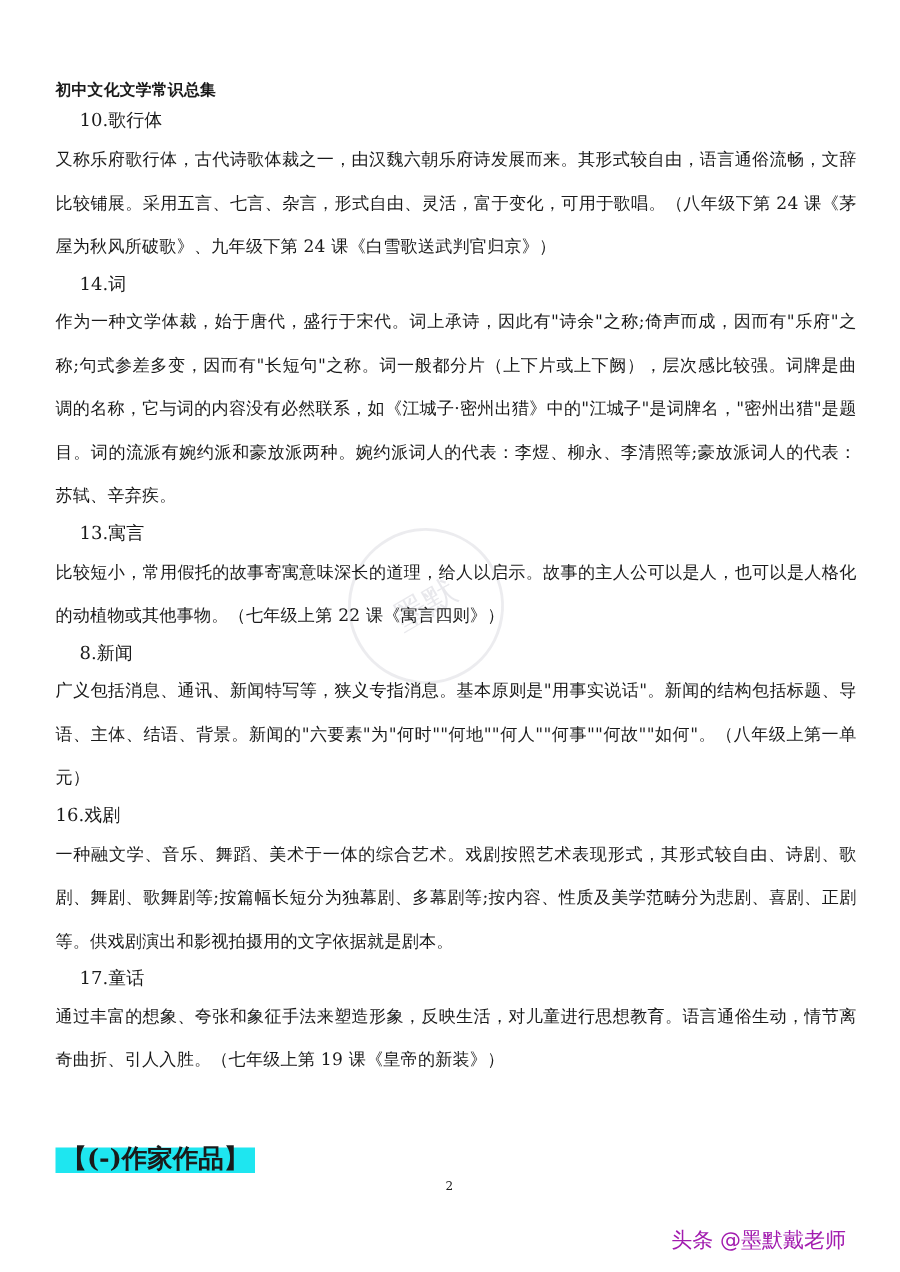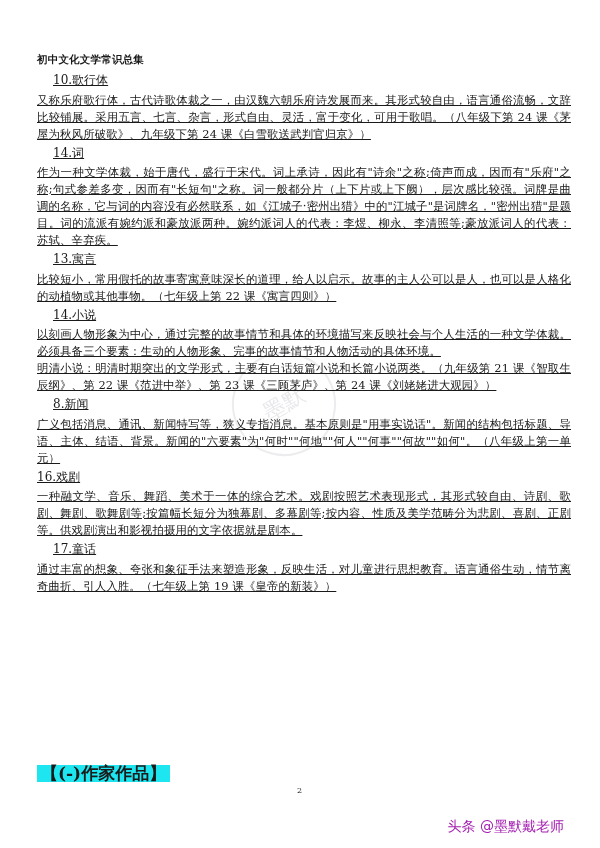--- a/index.html
+++ b/index.html
@@ -5,27 +5,27 @@
   html, body { margin: 0; padding: 0; }
   body {
     width: 600px; height: 848px; background: #ffffff; position: relative; overflow: hidden;
     font-family: "DejaVu Serif", "Liberation Serif", serif; color: #1a1a1a;
   }
   .page { position: absolute; left: 0; top: 0; width: 600px; height: 680px; }
   .doc-header {
     position: absolute; left: 37px; top: 53px;
     font-size: 10.5px; font-weight: bold; letter-spacing: 0.2px;
   }
-  .content { position: absolute; left: 37px; top: 70px; width: 534px; text-decoration: underline; }
+  .content { position: absolute; left: 37px; top: 70px; width: 534px; }
   .sec-title {
     font-size: 12px; line-height: 21.5px; height: 21.5px; padding-left: 16px; white-space: nowrap;
   }
   .sec-title.noindent { padding-left: 0; }
   .para {
-    font-size: 11.4px; line-height: 17px; text-align: justify; letter-spacing: 0.15px; margin: 0;
+    font-size: 11.4px; line-height: 29px; text-align: justify; letter-spacing: 0.15px; margin: 0;
   }
   .section-tag {
     position: absolute; left: 37px; top: 765px; height: 17px;
     background: #1ee6f0; padding: 0 4px; font-size: 17px; font-weight: bold; line-height: 17px;
   }
   .page-num { position: absolute; left: 297px; top: 786px; font-size: 8px; }
   .watermark {
     position: absolute; right: 36px; top: 818px;
     font-family: "DejaVu Sans", "Liberation Sans", sans-serif; font-size: 14px; color: #a21caf;
     text-shadow: 0 0 2px #fff, 0 0 2px #fff;
@@ -53,25 +53,20 @@
     </div>
     <div>
       <div class="sec-title">14.词</div>
       <p class="para">作为一种文学体裁，始于唐代，盛行于宋代。词上承诗，因此有"诗余"之称;倚声而成，因而有"乐府"之称;句式参差多变，因而有"长短句"之称。词一般都分片（上下片或上下阙），层次感比较强。词牌是曲调的名称，它与词的内容没有必然联系，如《江城子·密州出猎》中的"江城子"是词牌名，"密州出猎"是题目。词的流派有婉约派和豪放派两种。婉约派词人的代表：李煜、柳永、李清照等;豪放派词人的代表：苏轼、辛弃疾。</p>
     </div>
     <div>
       <div class="sec-title">13.寓言</div>
       <p class="para">比较短小，常用假托的故事寄寓意味深长的道理，给人以启示。故事的主人公可以是人，也可以是人格化的动植物或其他事物。（七年级上第 22 课《寓言四则》）</p>
     </div>
     <div>
-      <div class="sec-title">14.小说</div>
-      <p class="para">以刻画人物形象为中心，通过完整的故事情节和具体的环境描写来反映社会与个人生活的一种文学体裁。必须具备三个要素：生动的人物形象、完事的故事情节和人物活动的具体环境。</p>
-      <p class="para">明清小说：明清时期突出的文学形式，主要有白话短篇小说和长篇小说两类。（九年级第 21 课《智取生辰纲》、第 22 课《范进中举》、第 23 课《三顾茅庐》、第 24 课《刘姥姥进大观园》）</p>
-    </div>
-    <div>
       <div class="sec-title">8.新闻</div>
       <p class="para">广义包括消息、通讯、新闻特写等，狭义专指消息。基本原则是"用事实说话"。新闻的结构包括标题、导语、主体、结语、背景。新闻的"六要素"为"何时""何地""何人""何事""何故""如何"。（八年级上第一单元）</p>
     </div>
     <div>
       <div class="sec-title noindent">16.戏剧</div>
       <p class="para">一种融文学、音乐、舞蹈、美术于一体的综合艺术。戏剧按照艺术表现形式，其形式较自由、诗剧、歌剧、舞剧、歌舞剧等;按篇幅长短分为独幕剧、多幕剧等;按内容、性质及美学范畴分为悲剧、喜剧、正剧等。供戏剧演出和影视拍摄用的文字依据就是剧本。</p>
     </div>
     <div>
       <div class="sec-title">17.童话</div>
       <p class="para">通过丰富的想象、夸张和象征手法来塑造形象，反映生活，对儿童进行思想教育。语言通俗生动，情节离奇曲折、引人入胜。（七年级上第 19 课《皇帝的新装》）</p>

